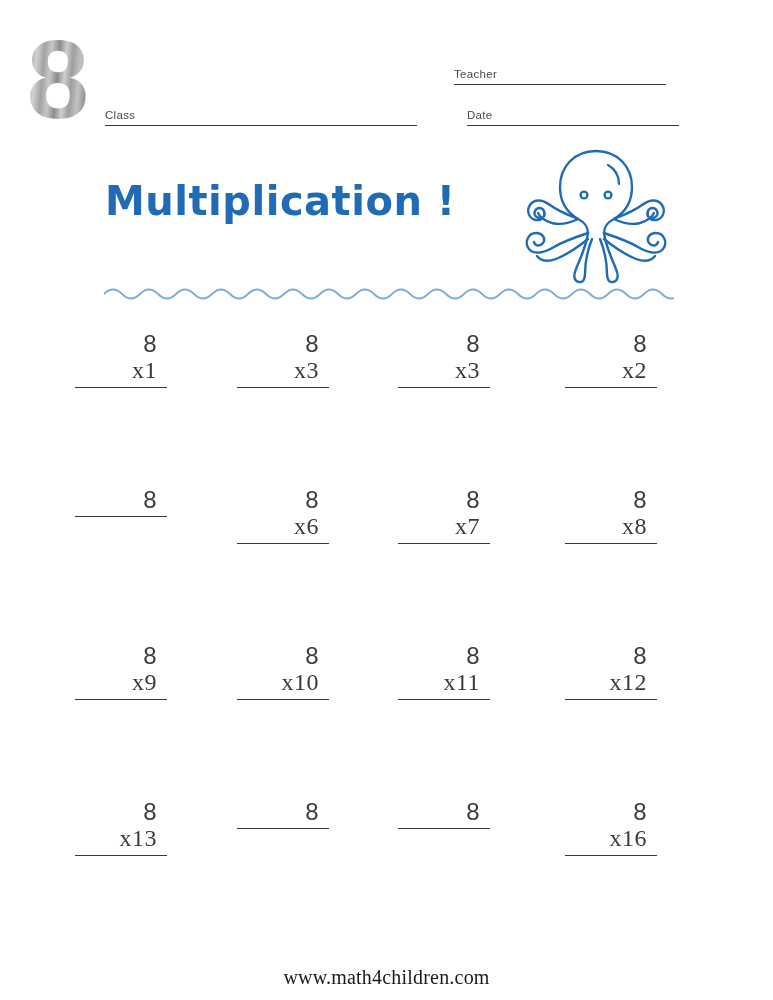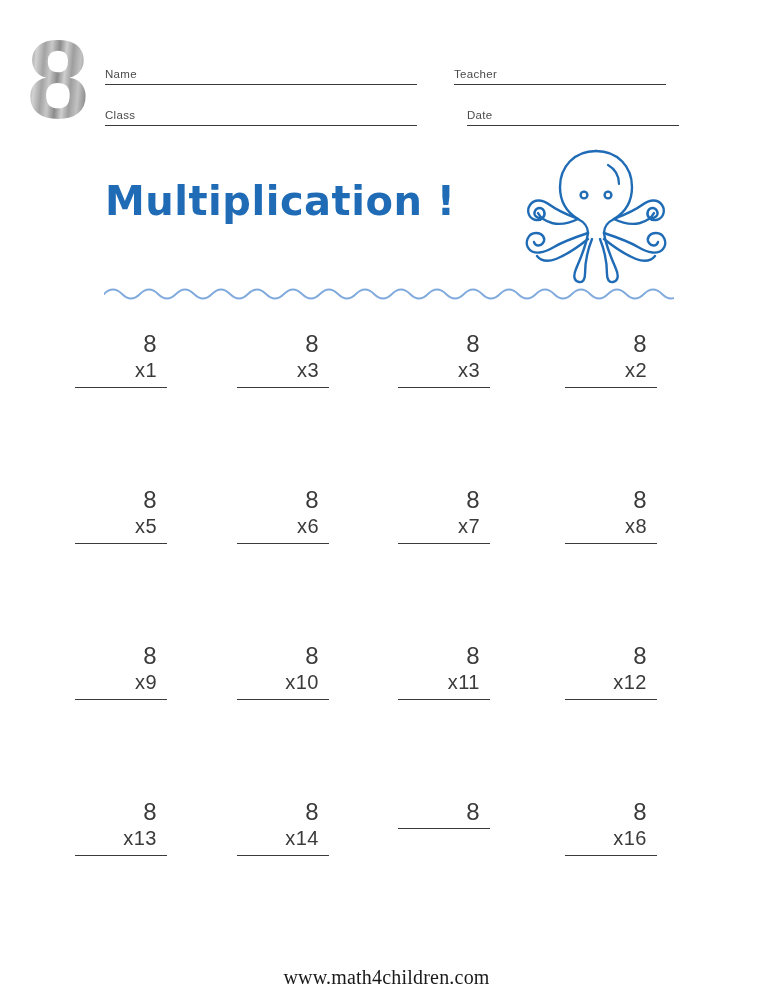--- a/index.html
+++ b/index.html
@@ -139,22 +139,22 @@
 
   .cell .operand {
     font-family: "Liberation Sans", sans-serif;
     font-size: 24px;
     line-height: 27px;
     color: #3a3a3a;
     padding-right: 18px;
     letter-spacing: 0.5px;
   }
   .cell .multiplier {
-    font-family: Liberation Sans, sans-serif;
-    font-size: 20px;
+    font-family: Liberation Serif, serif;
+    font-size: 24px;
     line-height: 27px;
     color: #3a3a3a;
     padding-right: 18px;
     letter-spacing: 0.5px;
   }
   .cell .answer-rule {
     margin-top: 3px;
     margin-left: 20px;
     margin-right: 8px;
     border-bottom: 1.8px solid #3a3a3a;
@@ -176,24 +176,20 @@
 </style>
 </head>
 <body>
 
 <div class="page">
 
   <div class="header">
 
     <div class="logo-number">8</div>
 
-    <div class="field field-name">
-      <div class="field-label">Name</div>
-      <div class="field-line"></div>
-    </div>
 
     <div class="field field-teacher">
       <div class="field-label">Teacher</div>
       <div class="field-line"></div>
     </div>
 
     <div class="field field-class">
       <div class="field-label">Class</div>
       <div class="field-line"></div>
     </div>
@@ -274,21 +270,20 @@
       <div class="cell cell-c3">
         <div class="operand">8</div>
         <div class="multiplier">x2</div>
         <div class="answer-rule"></div>
       </div>
     </div>
 
     <div class="grid-row">
       <div class="cell cell-c0">
         <div class="operand">8</div>
-        <div class="multiplier">x5</div>
         <div class="answer-rule"></div>
       </div>
       <div class="cell cell-c1">
         <div class="operand">8</div>
         <div class="multiplier">x6</div>
         <div class="answer-rule"></div>
       </div>
       <div class="cell cell-c2">
         <div class="operand">8</div>
         <div class="multiplier">x7</div>
@@ -325,21 +320,20 @@
     </div>
 
     <div class="grid-row">
       <div class="cell cell-c0">
         <div class="operand">8</div>
         <div class="multiplier">x13</div>
         <div class="answer-rule"></div>
       </div>
       <div class="cell cell-c1">
         <div class="operand">8</div>
-        <div class="multiplier">x14</div>
         <div class="answer-rule"></div>
       </div>
       <div class="cell cell-c2">
         <div class="operand">8</div>
         <div class="answer-rule"></div>
       </div>
       <div class="cell cell-c3">
         <div class="operand">8</div>
         <div class="multiplier">x16</div>
         <div class="answer-rule"></div>

